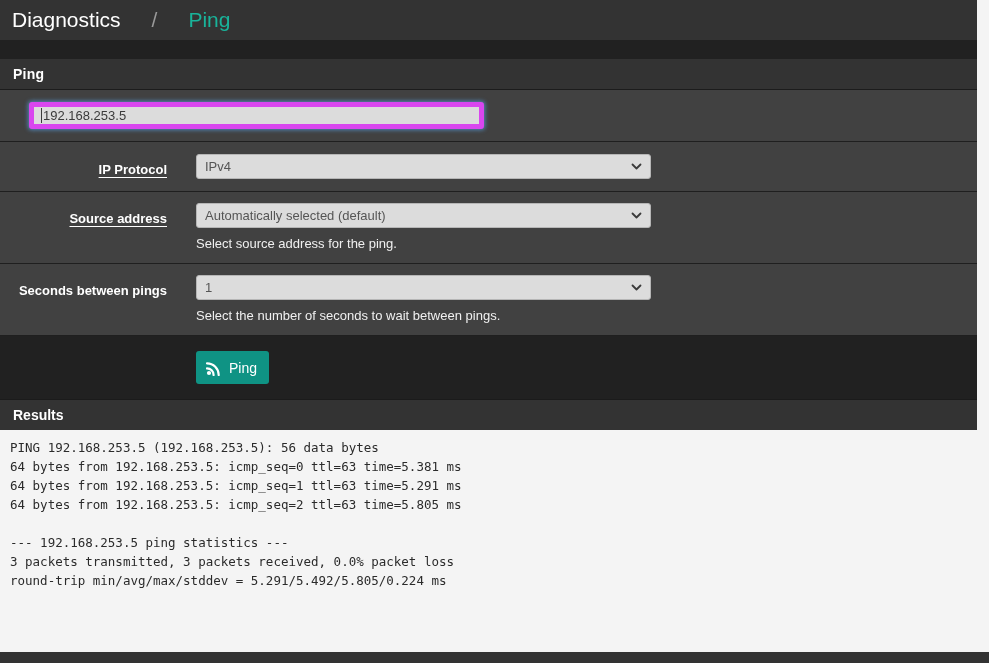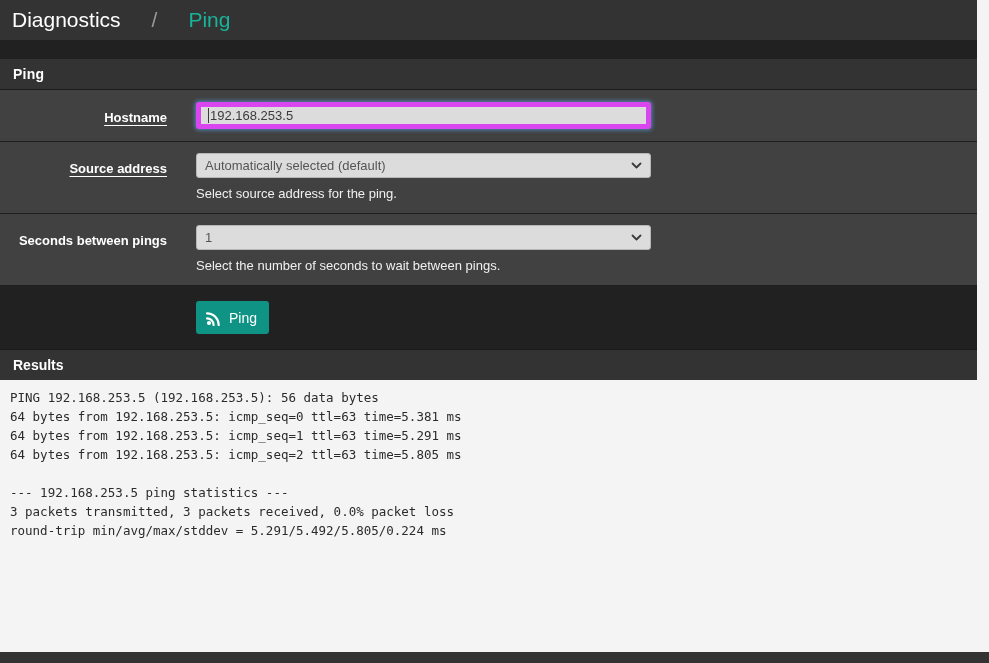--- a/index.html
+++ b/index.html
@@ -234,31 +234,43 @@
       <span class="crumb-root">Diagnostics</span>
       <span class="crumb-sep">/</span>
       <span class="crumb-current">Ping</span>
     </div>
 
     <div class="gap-strip"></div>
 
     <div class="panel-head">Ping</div>
 
     <div class="form-row">
-      <div class="lbl-col">
-        <span class="lbl u">Hostname</span>
-      </div>
       <div class="ctrl-col">
         <div class="txtinput">
           <span class="caret"></span>
             <span>192.168.253.5</span>
         </div>
       </div>
     </div>
 
+    <div class="form-row">
+      <div class="lbl-col">
+        <span class="lbl u">IP Protocol</span>
+      </div>
+      <div class="ctrl-col">
+        <div class="sel">
+          <span>IPv4</span>
+          <span class="chev">
+            <svg width="11" height="11" viewBox="0 0 11 11">
+                <path d="M1.5 3.5 L5.5 7.5 L9.5 3.5" fill="none" stroke="#3a3a3a" stroke-width="1.8" stroke-linecap="round" stroke-linejoin="round"></path>
+              </svg>
+          </span>
+        </div>
+      </div>
+    </div>
 
     <div class="form-row row-tall">
       <div class="lbl-col">
         <span class="lbl u">Source address</span>
       </div>
       <div class="ctrl-col">
         <div class="sel">
           <span>Automatically selected (default)</span>
           <span class="chev">
             <svg width="11" height="11" viewBox="0 0 11 11">

